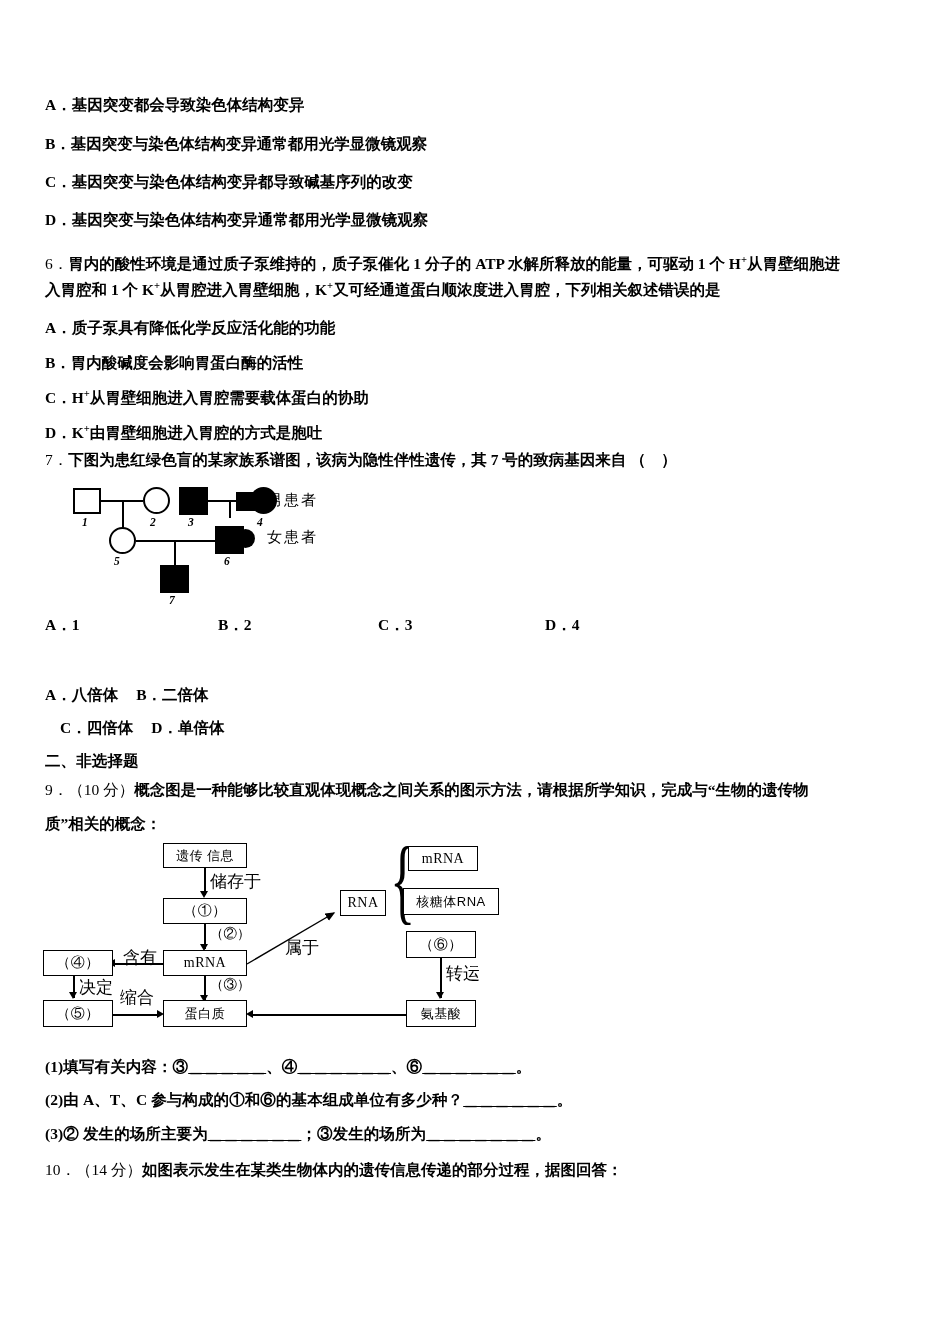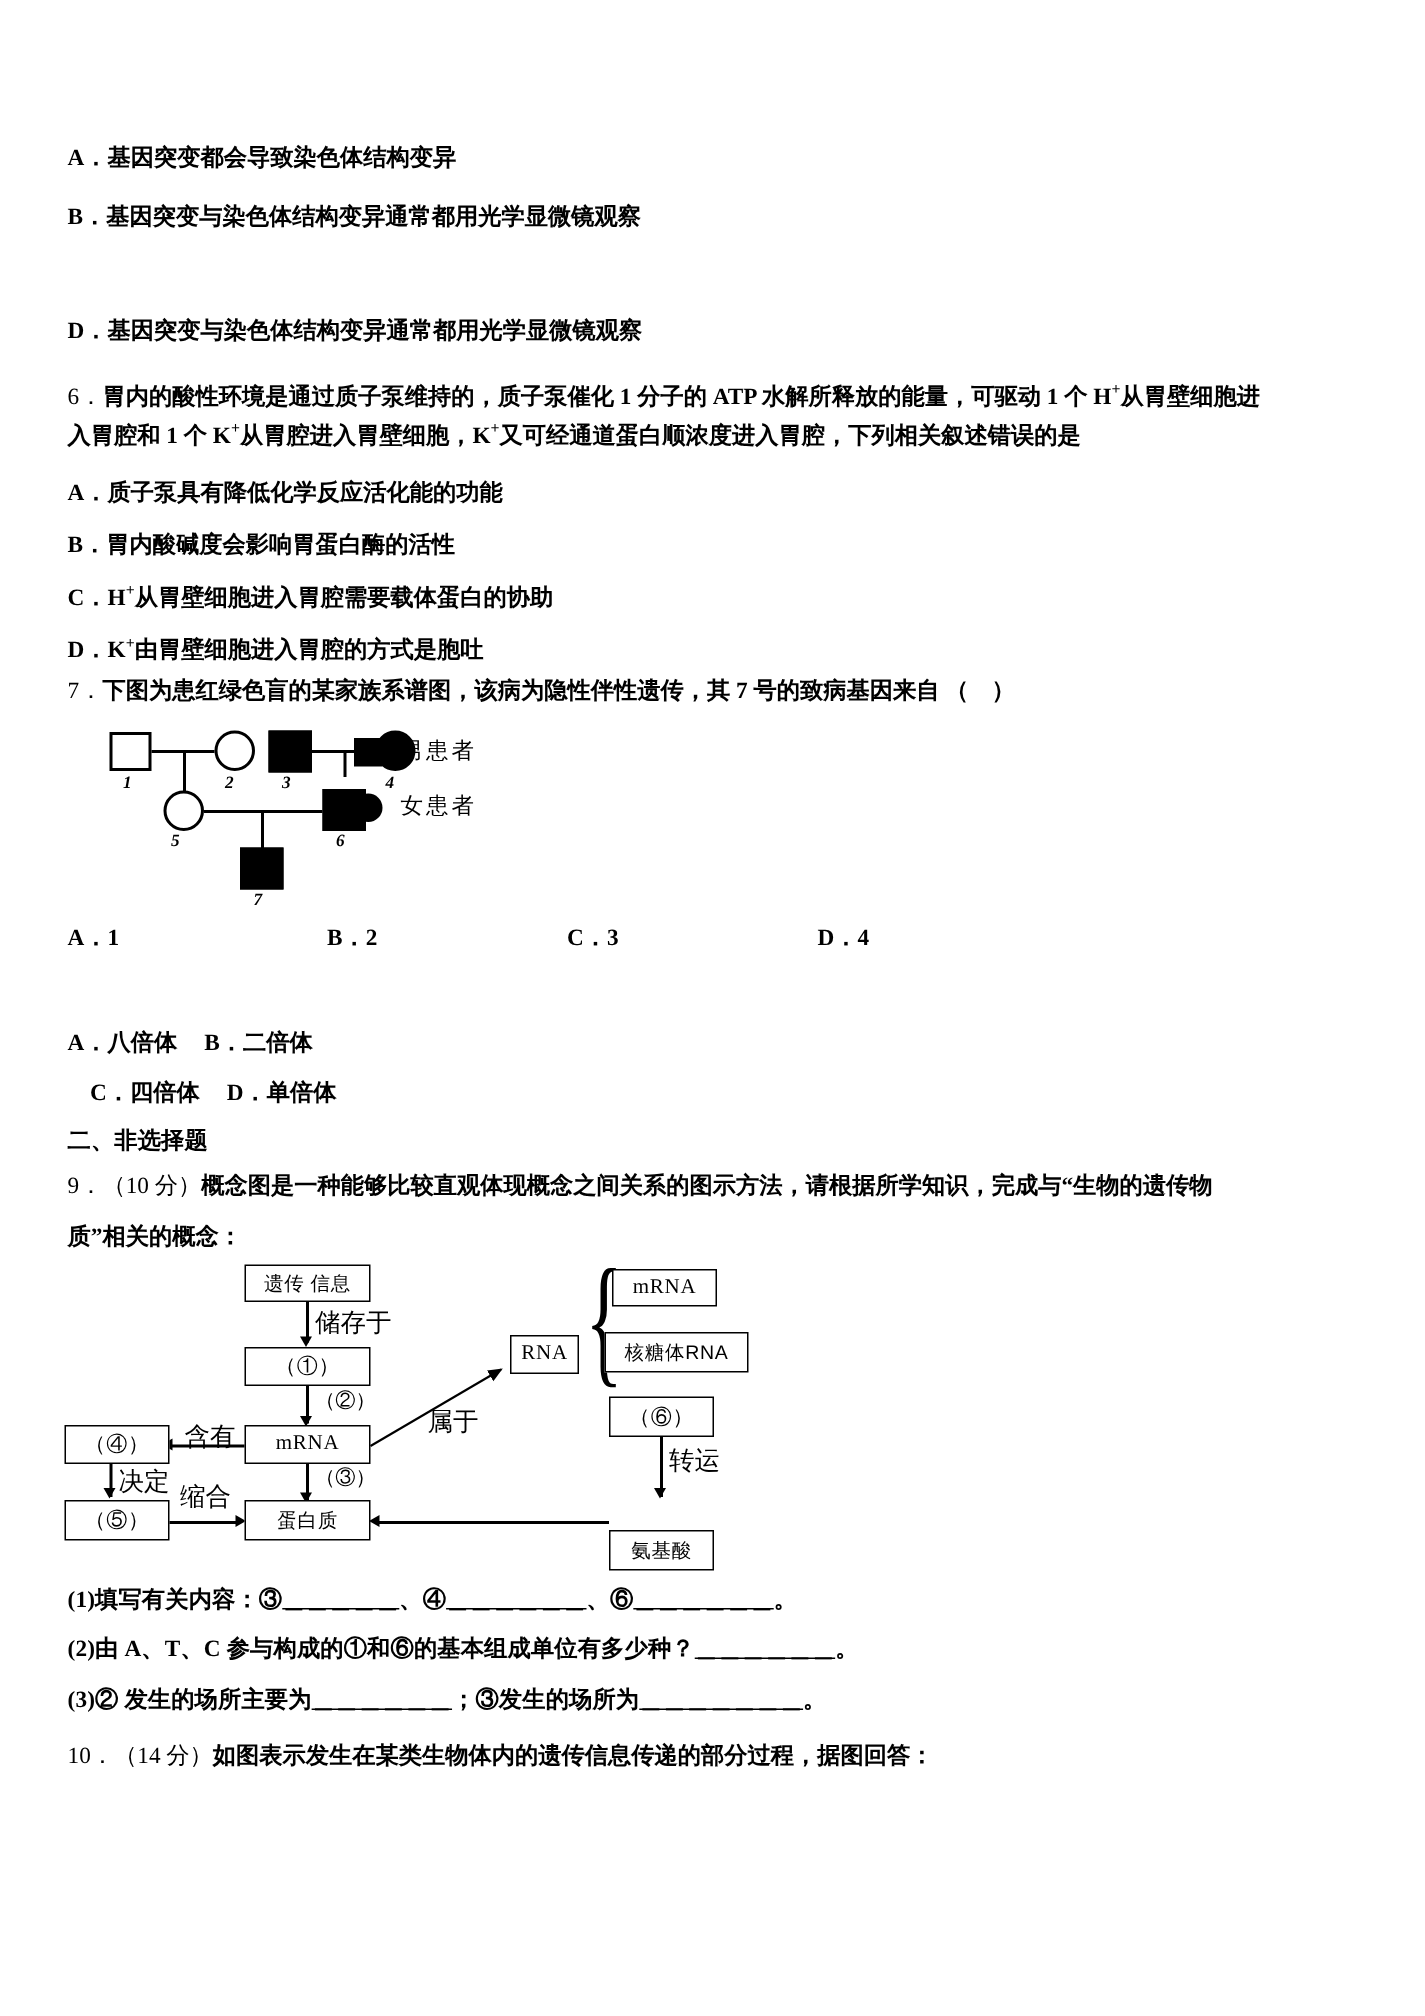--- a/index.html
+++ b/index.html
@@ -163,20 +163,23 @@
 </head>
 <body>
 
 <div class="page">
 
   <div class="opt" style="left:45px; top:95px;">
     <span>A．</span><span>基因突变都会导致染色体结构变异</span>
   </div>
   <div class="opt" style="left:45px; top:134px;">
     <span>B．</span><span>基因突变与染色体结构变异通常都用光学显微镜观察</span>
+  </div>
+  <div class="opt" style="left:45px; top:172px;">
+    <span>C．</span><span>基因突变与染色体结构变异都导致碱基序列的改变</span>
   </div>
   <div class="opt" style="left:45px; top:210px;">
     <span>D．</span><span>基因突变与染色体结构变异通常都用光学显微镜观察</span>
   </div>
 
   <div class="qnum" style="left:45px; top:254px;">
     <span>6．</span><span class="qbody">胃内的酸性环境是通过质子泵维持的，质子泵催化 1 分子的 ATP 水解所释放的能量，可驱动 1 个 H</span><sup class="qbody">+</sup><span class="qbody">从胃壁细胞进</span>
   </div>
   <div class="qnum bold" style="left:45px; top:280px;">
     <span>入胃腔和 1 个 K</span><sup>+</sup><span>从胃腔进入胃壁细胞，K</span><sup>+</sup><span>又可经通道蛋白顺浓度进入胃腔，下列相关叙述错误的是</span>
@@ -320,21 +323,21 @@
     <div class="brace" style="left:350px; top:-8px;">{</div>
 
     <div class="cbox" style="left:368px; top:6px; width:70px; height:25px;">mRNA</div>
     <div class="cbox han" style="left:363px; top:48px; width:96px; height:27px;">核糖体RNA</div>
     <div class="cbox" style="left:366px; top:91px; width:70px; height:27px;">（⑥）</div>
 
     <div class="cline-v" style="left:400px; top:118px; height:40px;"></div>
     <div class="ar-down" style="left:396px; top:152px;"></div>
     <div class="arrow-lbl" style="left:406px; top:122px;">转运</div>
 
-    <div class="cbox han" style="left:366px; top:160px; width:70px; height:27px;margin-top:20px;">氨基酸</div>
+    <div class="cbox han" style="left:366px; top:160px; width:70px; height:27px;">氨基酸</div>
 
     <div class="cline-h" style="left:212px; top:174px; width:154px;"></div>
     <div class="ar-left" style="left:206px; top:170px;"></div>
   </div>
 
   <div class="line bold" style="left:45px; top:1056px;">
     <span>(1)填写有关内容：③</span><span class="blank">＿＿＿＿＿</span><span>、④</span><span class="blank">＿＿＿＿＿＿</span><span>、⑥</span><span class="blank">＿＿＿＿＿＿</span><span>。</span>
   </div>
   <div class="line bold" style="left:45px; top:1089px;">
     <span>(2)由 A、T、C 参与构成的①和⑥的基本组成单位有多少种？</span><span class="blank">＿＿＿＿＿＿</span><span>。</span>

